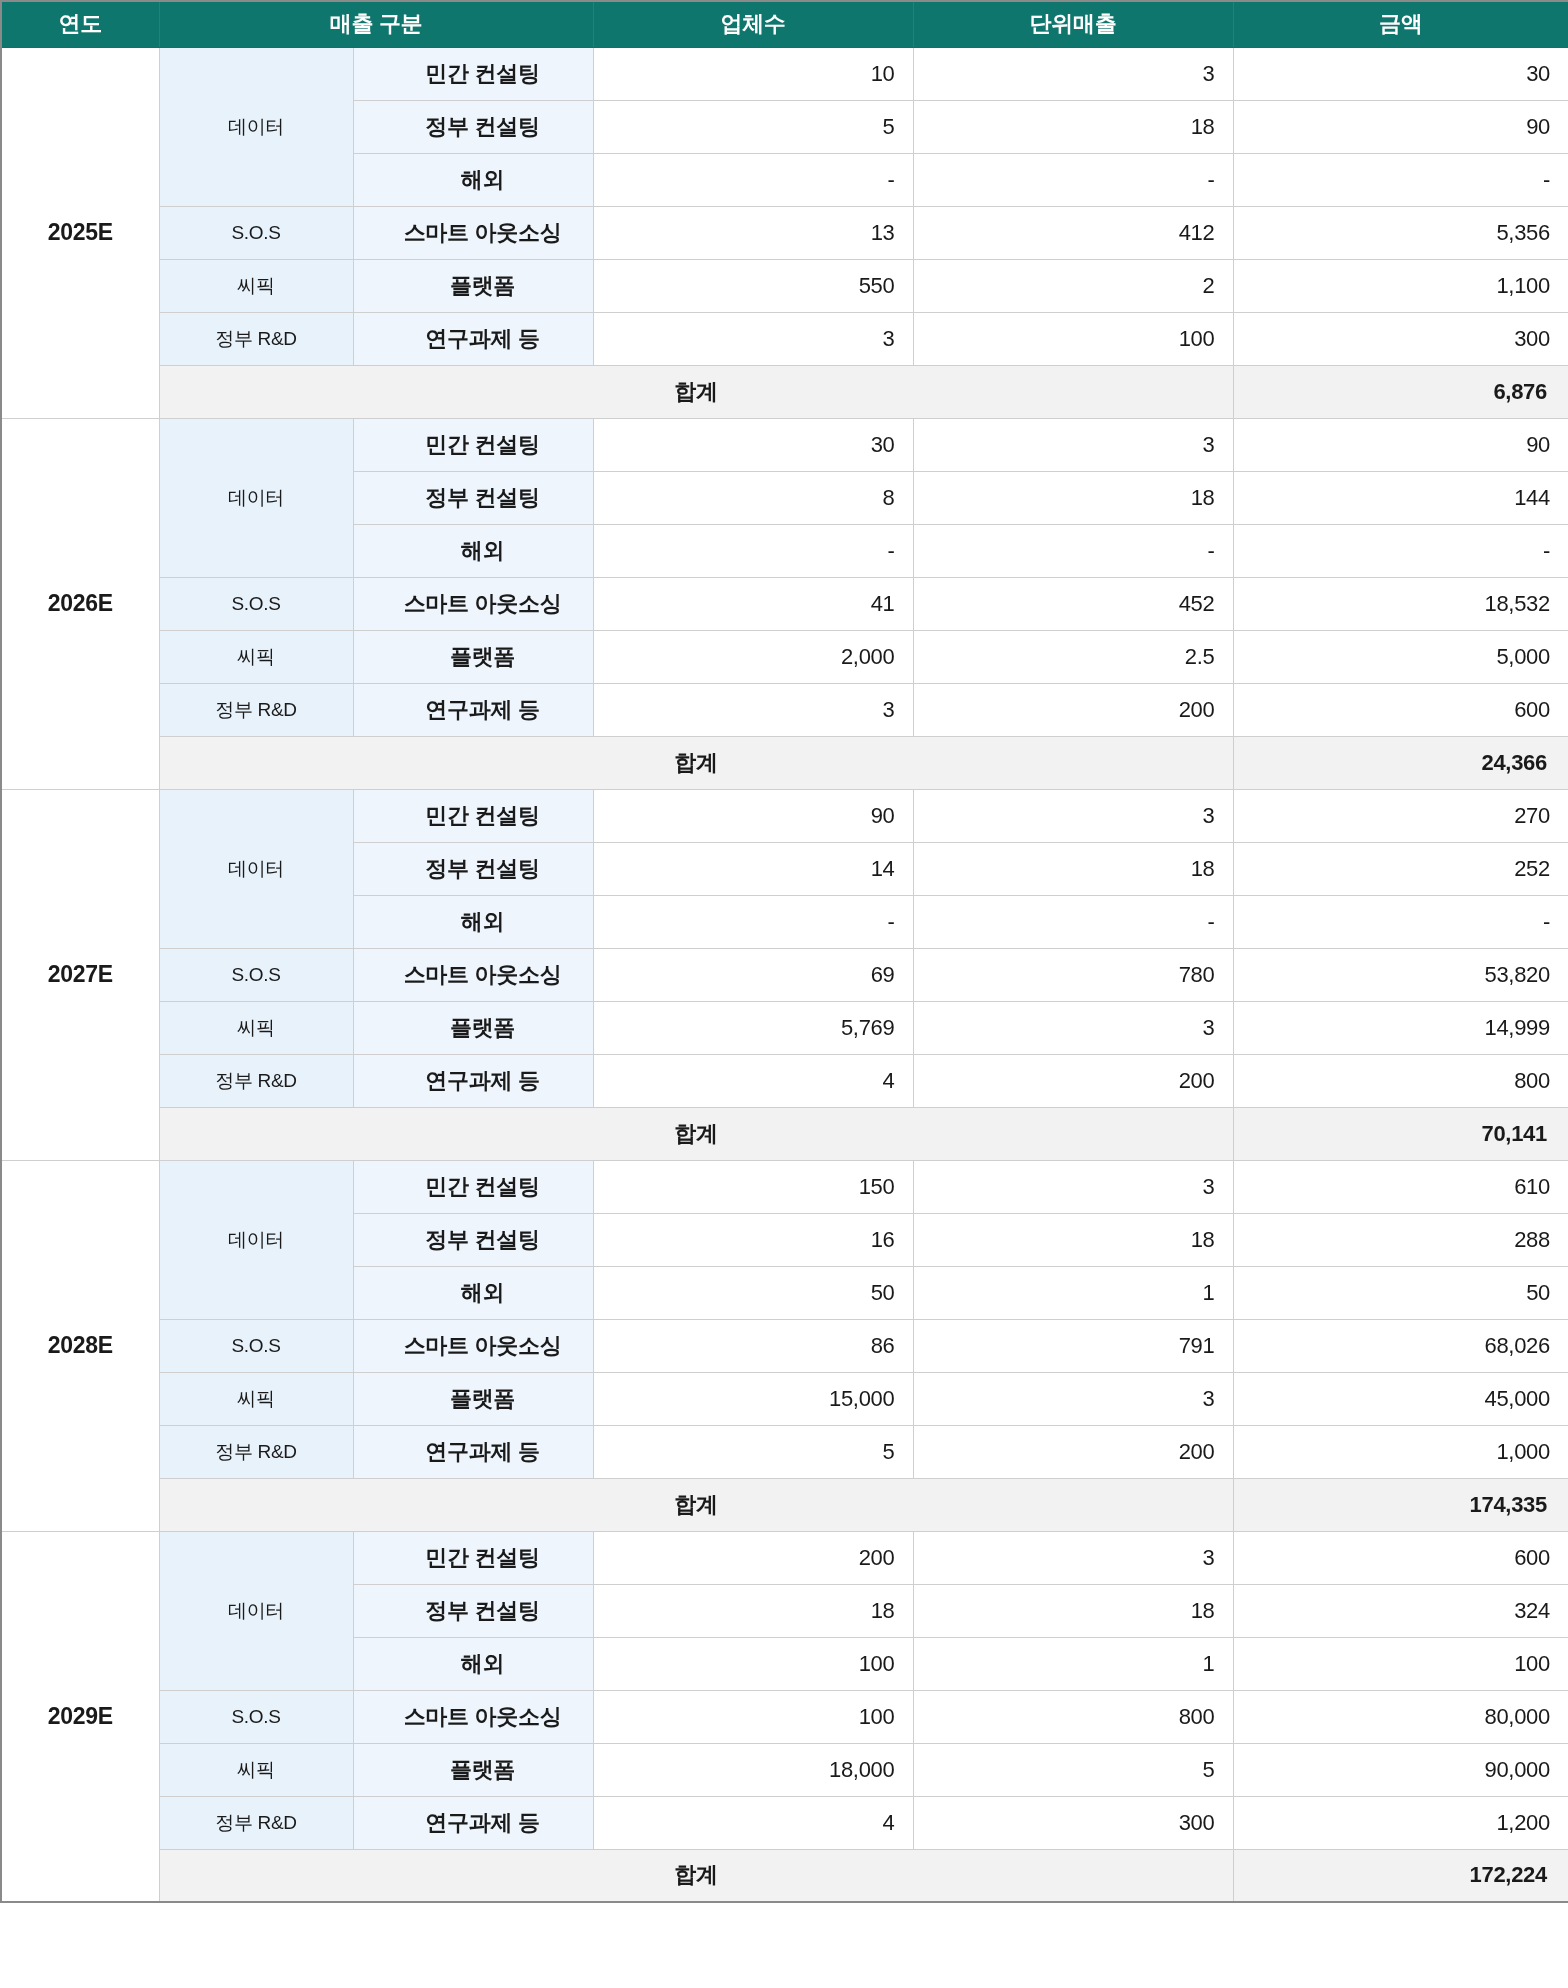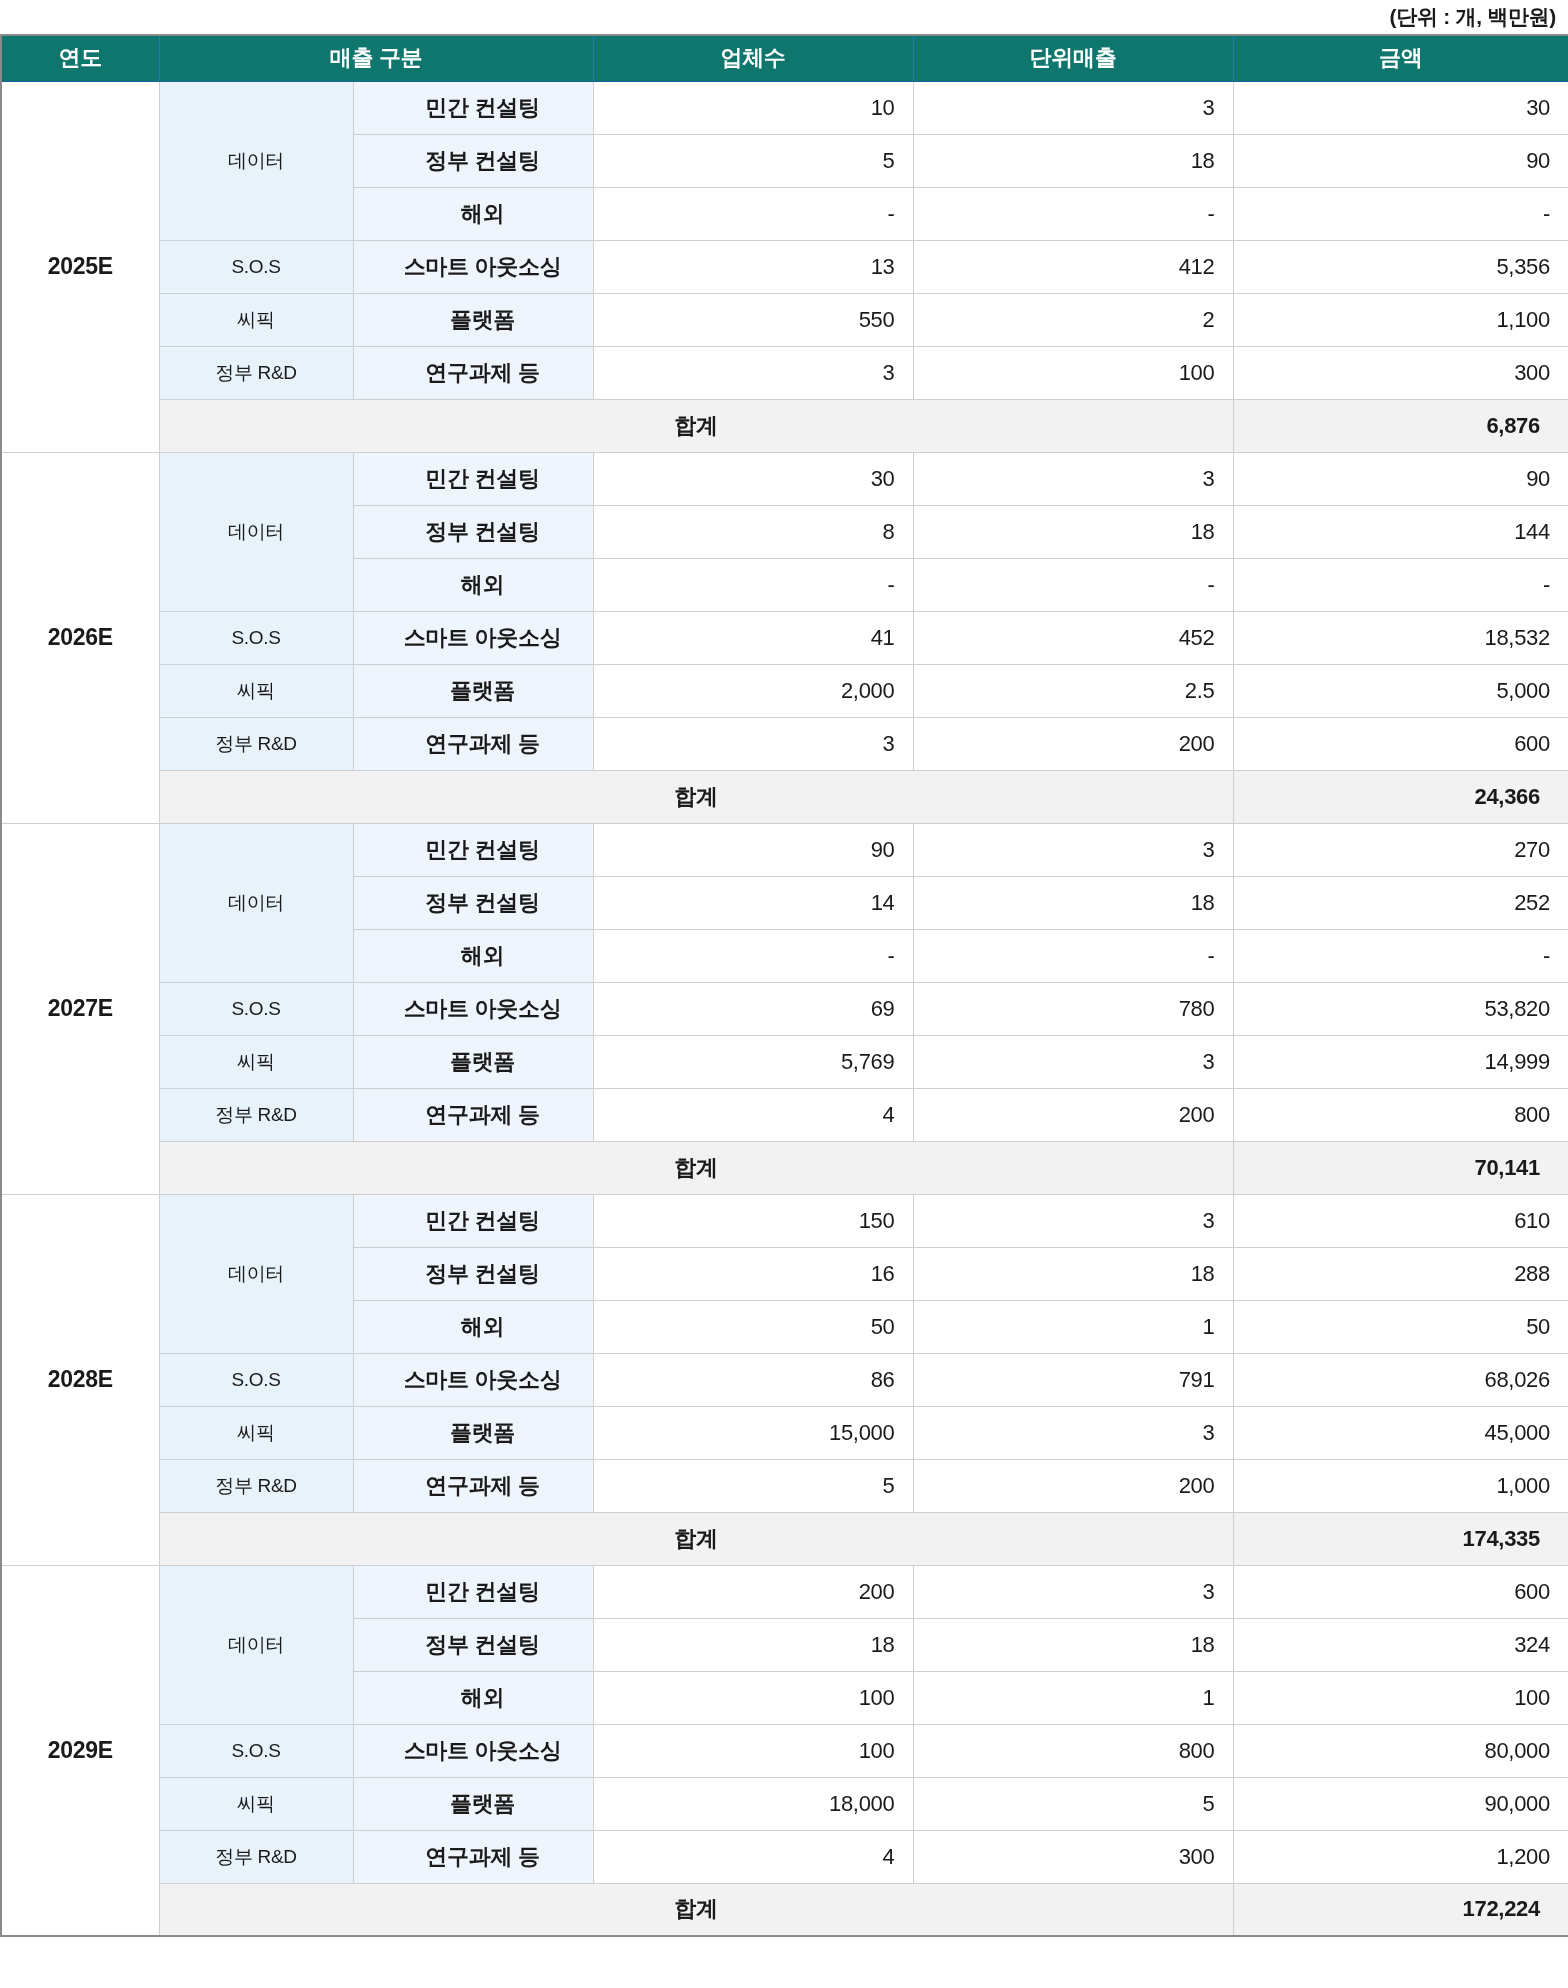--- a/index.html
+++ b/index.html
@@ -98,32 +98,29 @@
     text-align: center;
     font-weight: 700;
     background: #f2f2f2;
     font-size: 22px;
   }
   td.total-value {
     text-align: right;
     font-weight: 700;
     background: #f2f2f2;
     font-size: 22px;
-    padding-right: 28px;
+    padding-right: 21px;
   }
   tr.group-end > td { border-bottom: 1px solid #cfcfcf; margin-left: 19px; }
 </style>
 </head>
 <body>
 
 <div class="sheet">
 
-  <div class="unit-row">
-    <span class="unit-text">(단위 : 개, 백만원)</span>
-  </div>
 
   <table class="main">
     <colgroup>
       <col class="c-year">
       <col class="c-cat">
       <col class="c-sub">
       <col class="c-count">
       <col class="c-unit">
       <col class="c-amount">
     </colgroup>

